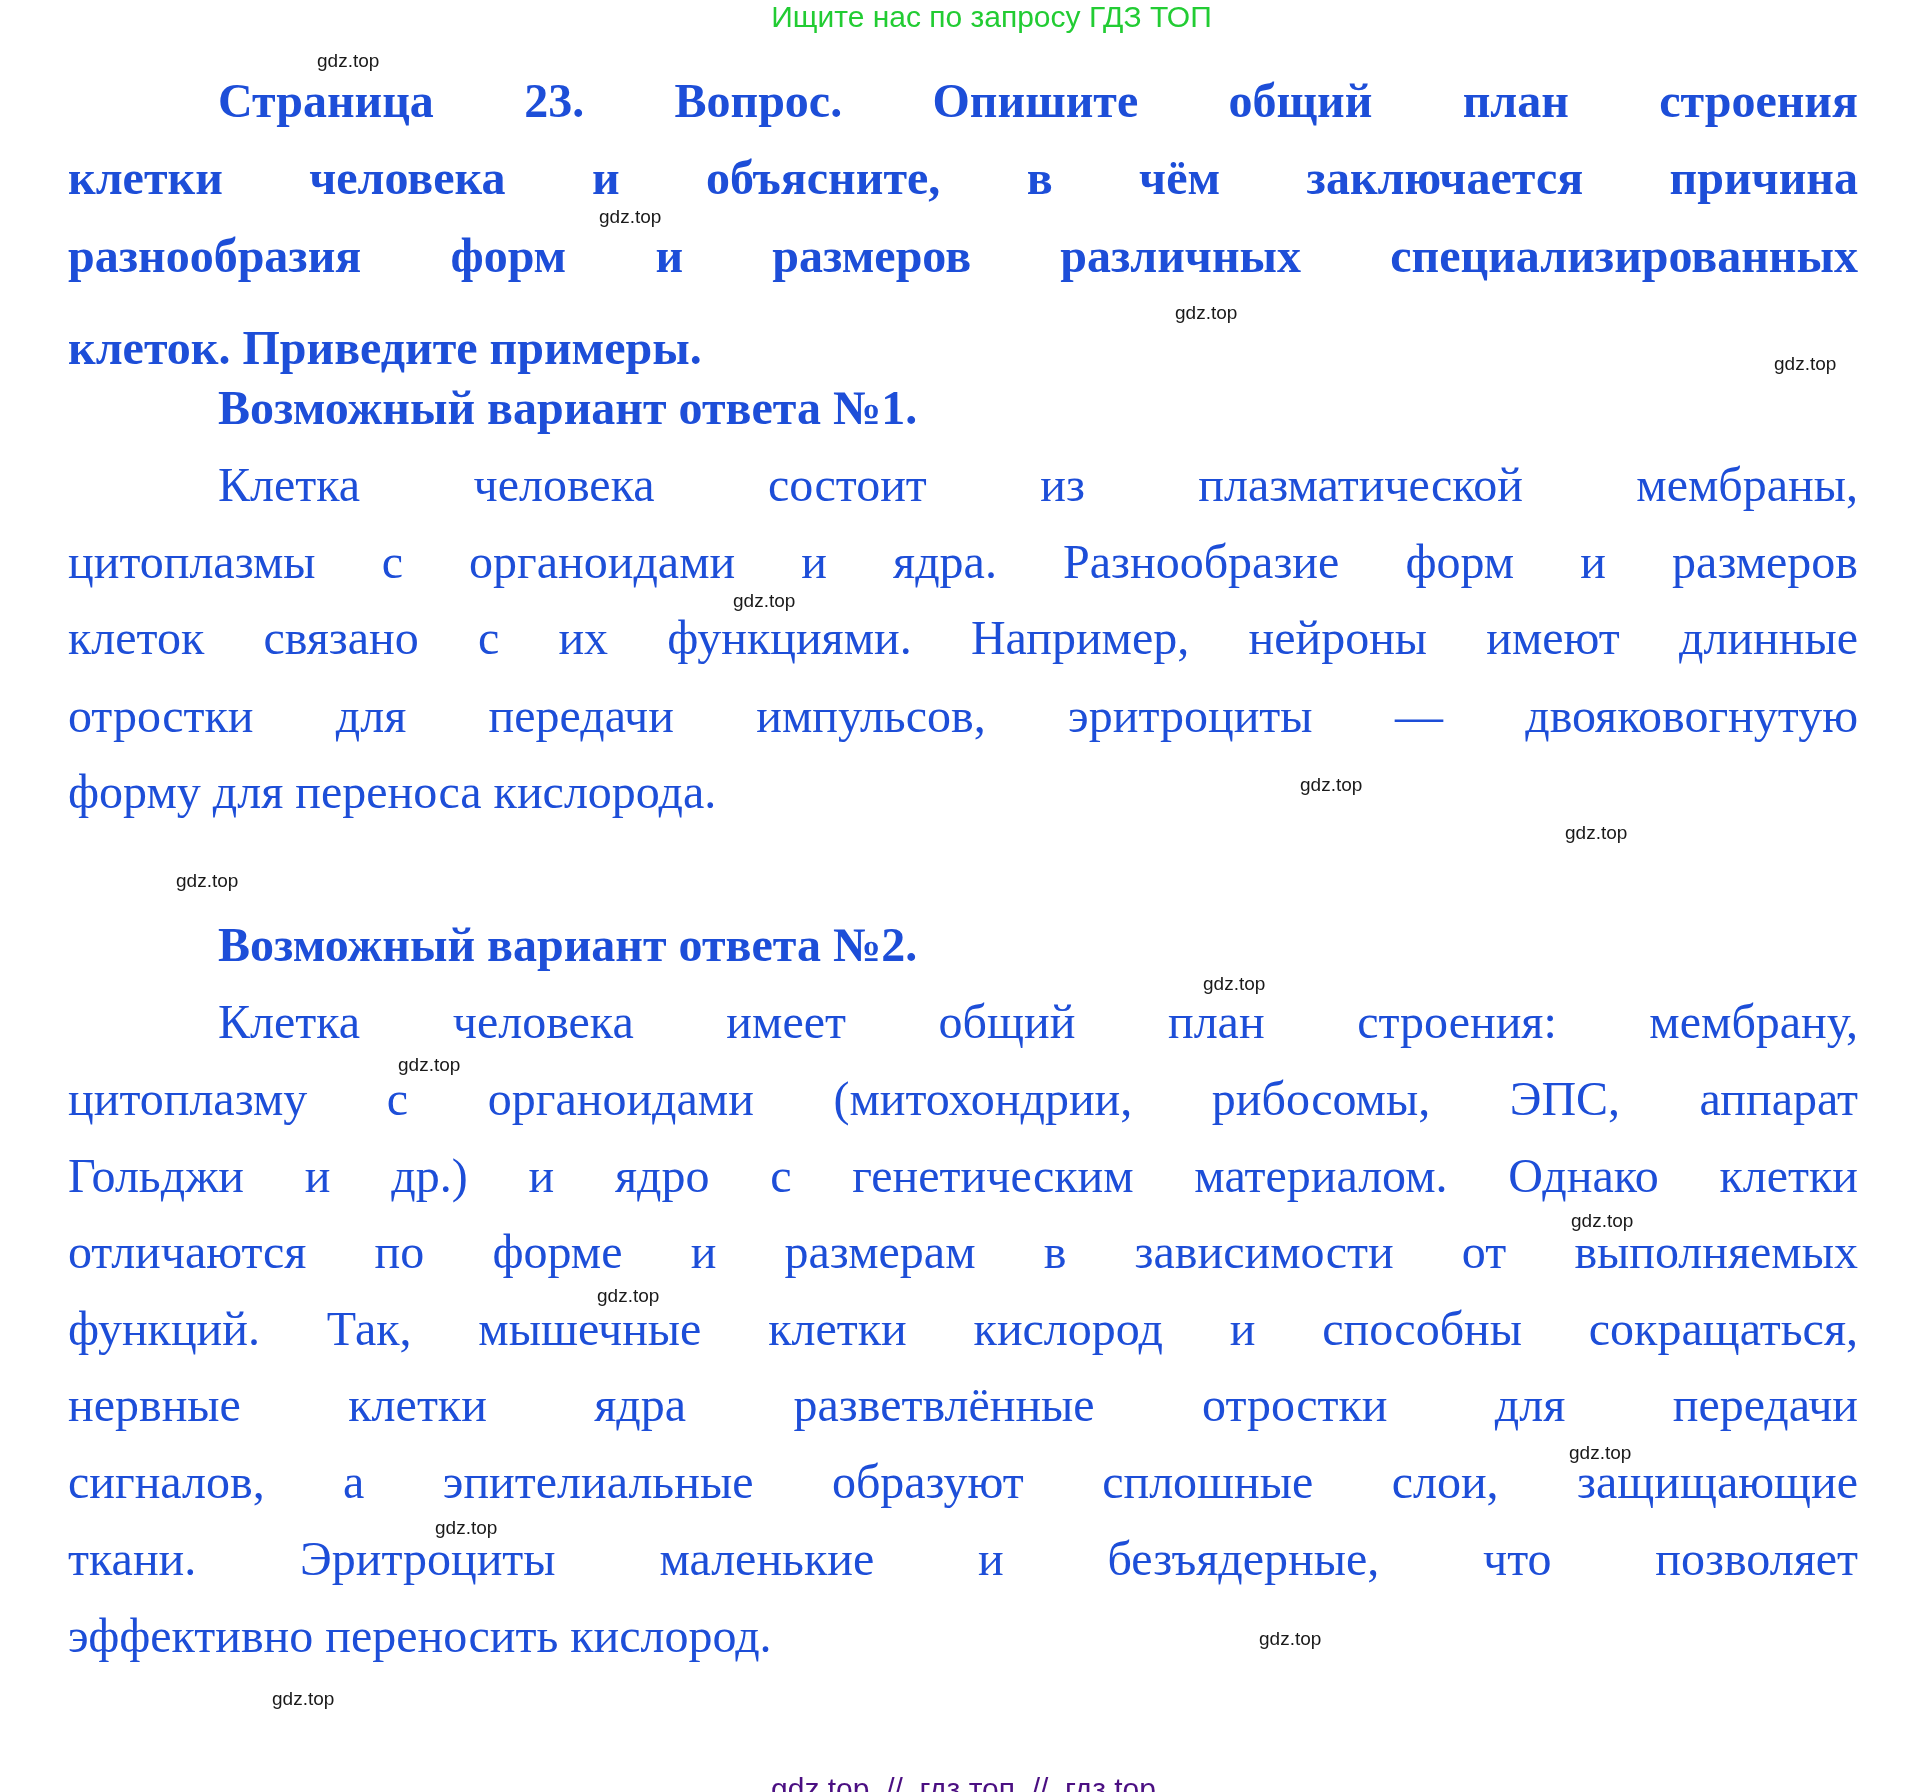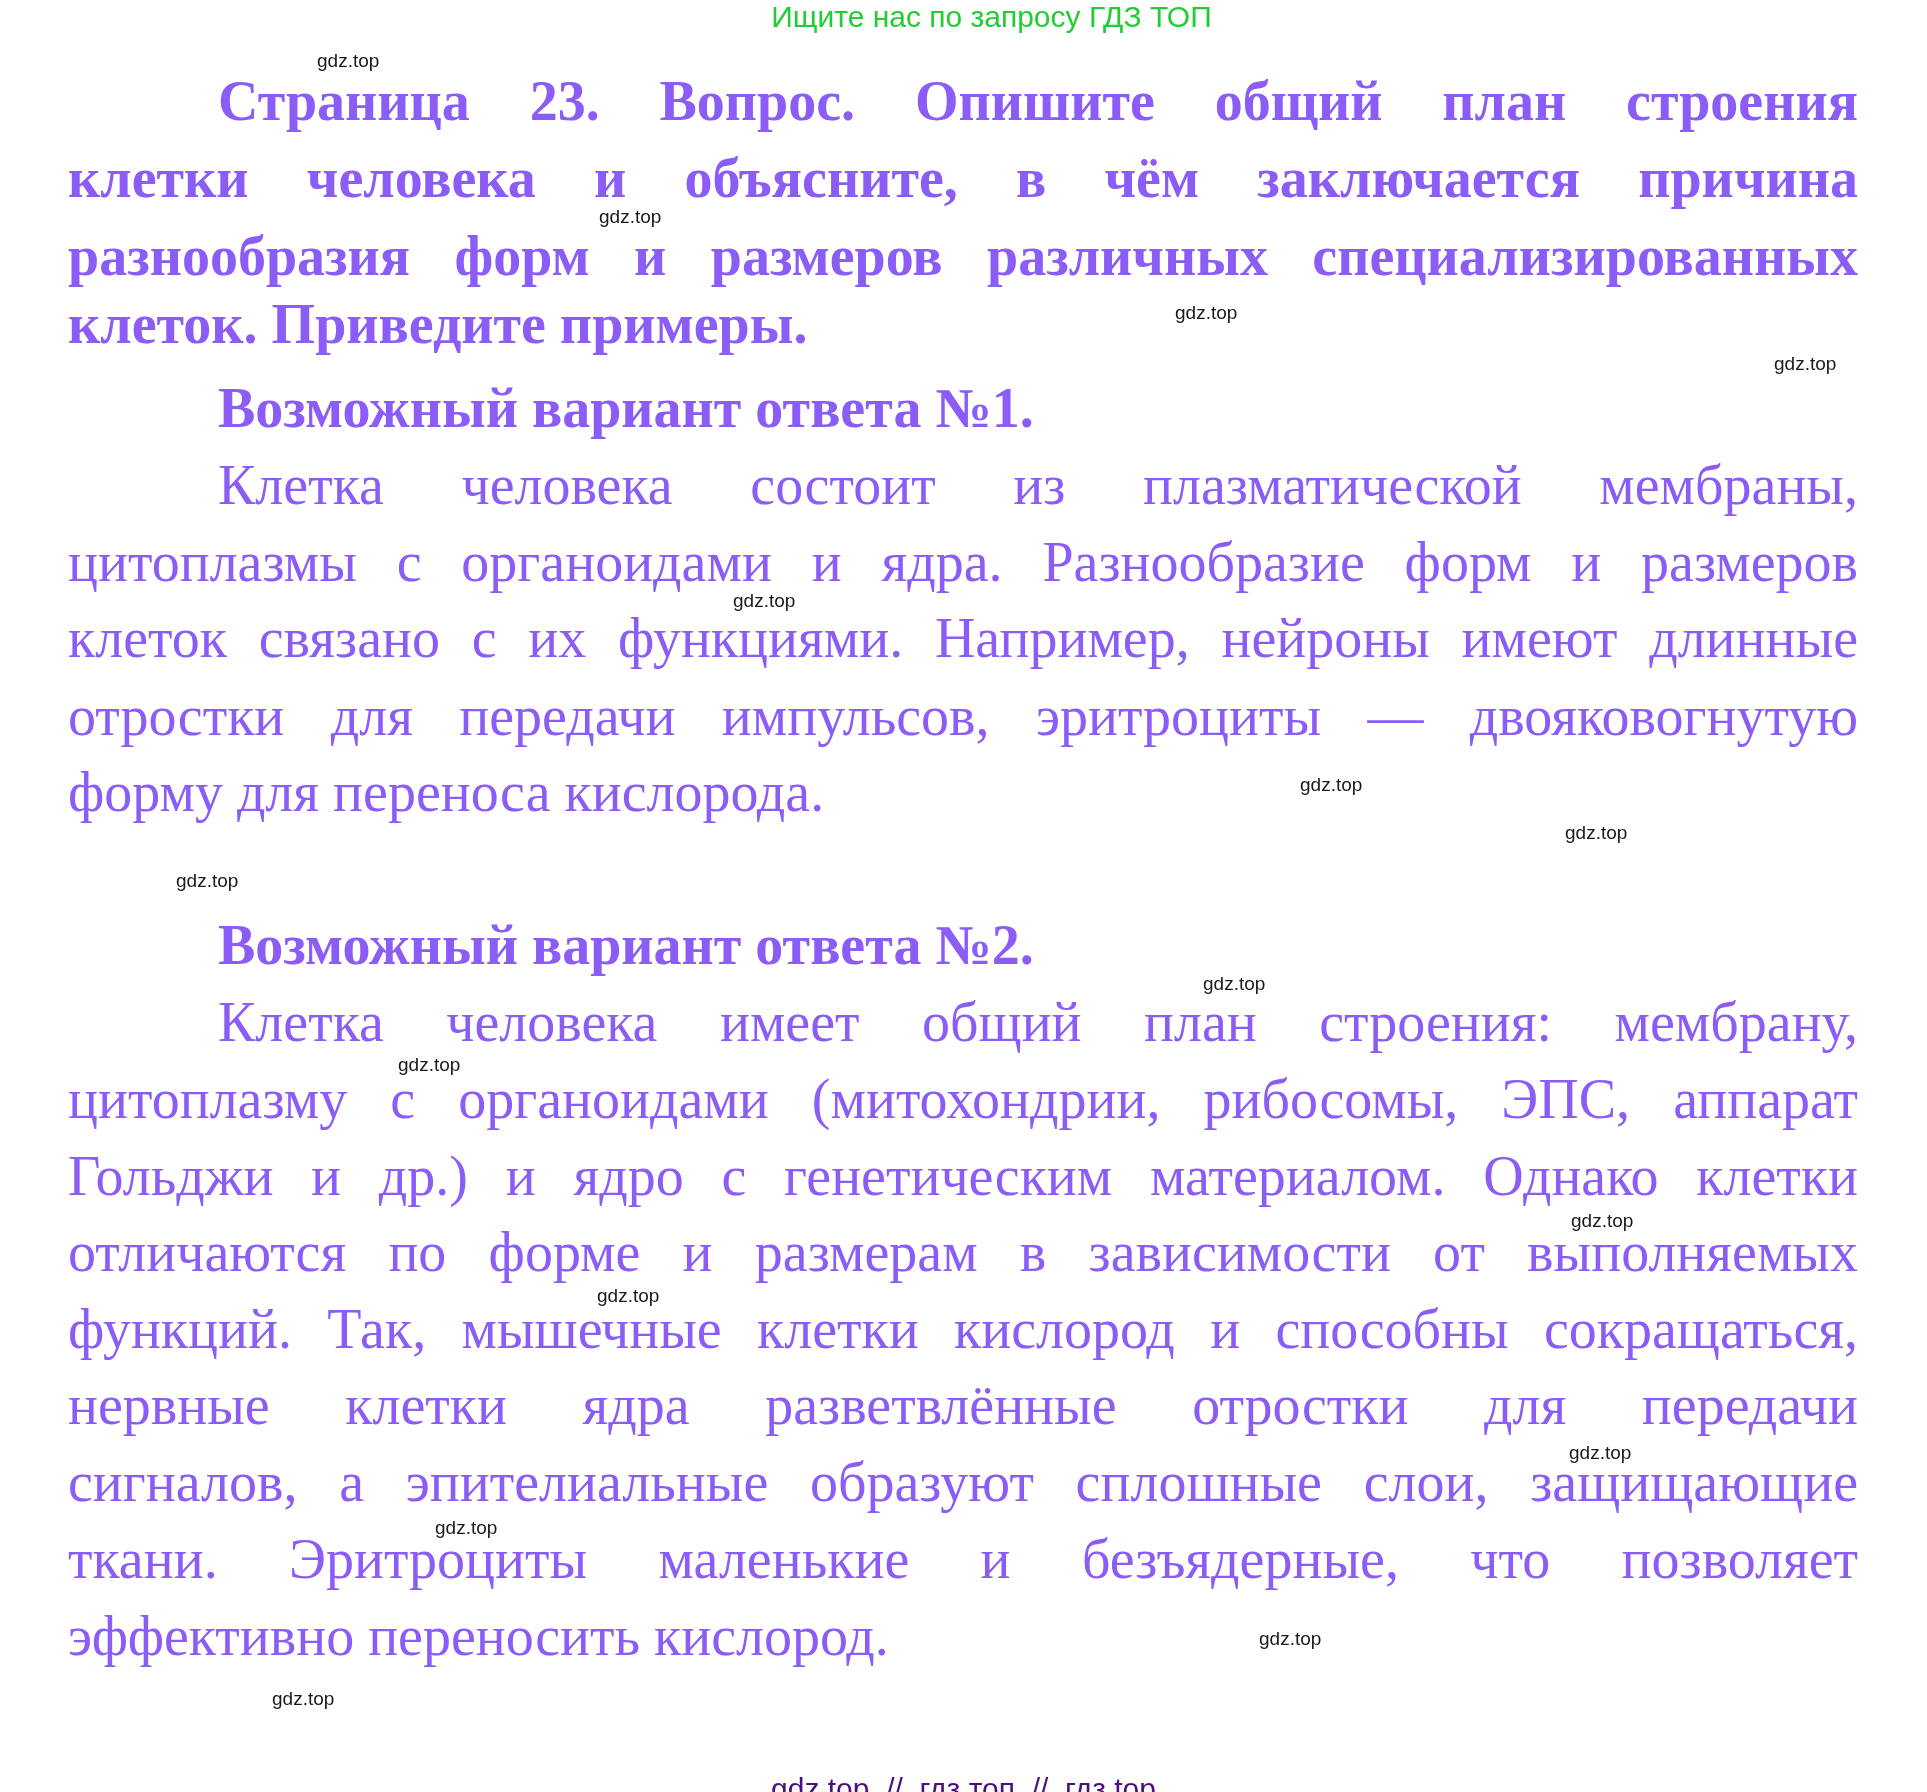--- a/index.html
+++ b/index.html
@@ -1,23 +1,23 @@
 <!DOCTYPE html>
 <html><head>
 <meta charset="utf-8">
 <style>
   html, body { margin: 0; padding: 0; background: #ffffff; }
   body { width: 1927px; height: 1792px; position: relative; overflow: hidden; }
   .line {
     position: absolute;
     font-family: "Liberation Serif", "DejaVu Serif", serif;
-    font-size: 56px;
+    font-size: 48px;
     line-height: 56px;
     height: 56px;
-    color: #8b5cf6;
+    color: #1d4ed8;
     white-space: nowrap;
   }
   .bold { font-weight: bold; }
   .full { left: 68px; width: 1790px; text-align: justify; text-align-last: justify; white-space: normal; }
   .full.indent { left: 218px; width: 1640px; }
   .last { left: 68px; text-align: left; }
   .last.indent { left: 218px; }
   .wm {
     position: absolute;
     font-family: "Liberation Sans", "DejaVu Sans", sans-serif;
@@ -39,21 +39,21 @@
   #bottom-banner { top: 1747px; color: #4b0f82; margin-top: 25px; }
 </style>
 </head>
 <body>
 
 <div id="top-banner" class="banner">Ищите нас по запросу ГДЗ ТОП</div>
 
 <div class="line bold full indent" style="top:73px;">Страница 23. Вопрос. Опишите общий план строения</div>
 <div class="line bold full" style="top:150px;">клетки человека и объясните, в чём заключается причина</div>
 <div class="line bold full" style="top:228px;">разнообразия форм и размеров различных специализированных</div>
-<div class="line bold last" style="top:296px;">клеток. Приведите примеры.</div>
+<div class="line bold last" style="top:320px;">клеток. Приведите примеры.</div>
 
 <div class="line bold last indent" style="top:380px;">Возможный вариант ответа №1.</div>
 <div class="line full indent" style="top:457px;">Клетка человека состоит из плазматической мембраны,</div>
 <div class="line full" style="top:534px;">цитоплазмы с органоидами и ядра. Разнообразие форм и размеров</div>
 <div class="line full" style="top:610px;">клеток связано с их функциями. Например, нейроны имеют длинные</div>
 <div class="line full" style="top:688px;">отростки для передачи импульсов, эритроциты — двояковогнутую</div>
 <div class="line last" style="top:764px;">форму для переноса кислорода.</div>
 
 <div class="line bold last indent" style="top:917px;">Возможный вариант ответа №2.</div>
 <div class="line full indent" style="top:994px;">Клетка человека имеет общий план строения: мембрану,</div>

